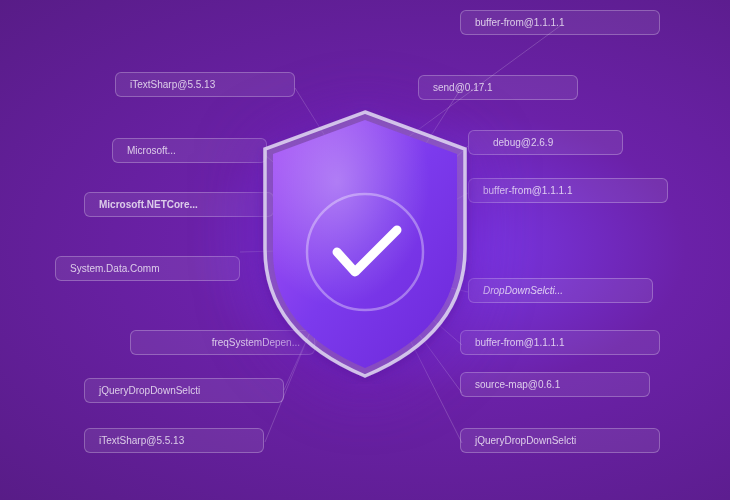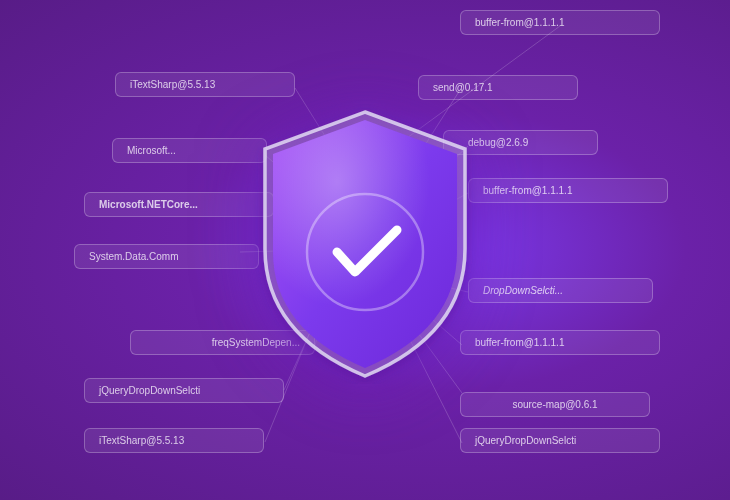--- a/index.html
+++ b/index.html
@@ -85,30 +85,30 @@
   <line x1="410" y1="300" x2="462" y2="345" stroke="rgba(255,255,255,0.18)" stroke-width="1"></line>
   <line x1="405" y1="315" x2="462" y2="393" stroke="rgba(255,255,255,0.18)" stroke-width="1"></line>
   <line x1="400" y1="320" x2="462" y2="443" stroke="rgba(255,255,255,0.18)" stroke-width="1"></line>
   <line x1="370" y1="165" x2="560" y2="26" stroke="rgba(255,255,255,0.18)" stroke-width="1"></line>
 </svg>
 
 <div id="nodes-container">
     <div class="node-box" style="left: 115px; top: 72px; min-width: 180px;">iTextSharp@5.5.13</div>
     <div class="node-box" style="left: 460px; top: 10px; min-width: 200px;">buffer-from@1.1.1.1</div>
     <div class="node-box" style="left: 418px; top: 75px; min-width: 160px;">send@0.17.1</div>
-    <div class="node-box" style="left: 443px; top: 130px; min-width: 155px; padding-left: 24px;">debug@2.6.9</div>
+    <div class="node-box" style="left: 468px; top: 130px; min-width: 155px; padding-left: 24px;">debug@2.6.9</div>
     <div class="node-box" style="left: 112px; top: 138px; min-width: 155px;">Microsoft...</div>
     <div class="node-box" style="left: 468px; top: 178px; min-width: 200px;">buffer-from@1.1.1.1</div>
     <div class="node-box" style="left: 84px; top: 192px; min-width: 190px; font-weight: bold;">Microsoft.NETCore...</div>
-    <div class="node-box" style="left: 55px; top: 244px; min-width: 185px; margin-left: 19px;">System.Data.Comm</div>
+    <div class="node-box" style="left: 55px; top: 256px; min-width: 185px;">System.Data.Comm</div>
     <div class="node-box" style="left: 468px; top: 278px; min-width: 185px; font-style: italic;">DropDownSelcti...</div>
     <div class="node-box" style="left: 130px; top: 330px; min-width: 185px; text-align: right;">freqSystemDepen...</div>
     <div class="node-box" style="left: 460px; top: 330px; min-width: 200px;">buffer-from@1.1.1.1</div>
     <div class="node-box" style="left: 84px; top: 378px; min-width: 200px;">jQueryDropDownSelcti</div>
-    <div class="node-box" style="left: 460px; top: 392px; min-width: 190px; text-align: center;">source-map@0.6.1</div>
+    <div class="node-box" style="left: 460px; top: 372px; min-width: 190px;">source-map@0.6.1</div>
     <div class="node-box" style="left: 84px; top: 428px; min-width: 180px;">iTextSharp@5.5.13</div>
     <div class="node-box" style="left: 460px; top: 428px; min-width: 200px;">jQueryDropDownSelcti</div>
   </div>
 
 <div class="shield-wrap">
   <div class="shield">
     <svg viewBox="0 0 240 280" xmlns="http://www.w3.org/2000/svg">
       <defs>
         <linearGradient id="shieldGrad" x1="0%" y1="0%" x2="100%" y2="100%">
           <stop offset="0%" style="stop-color:#a855f7;stop-opacity:1"></stop>

